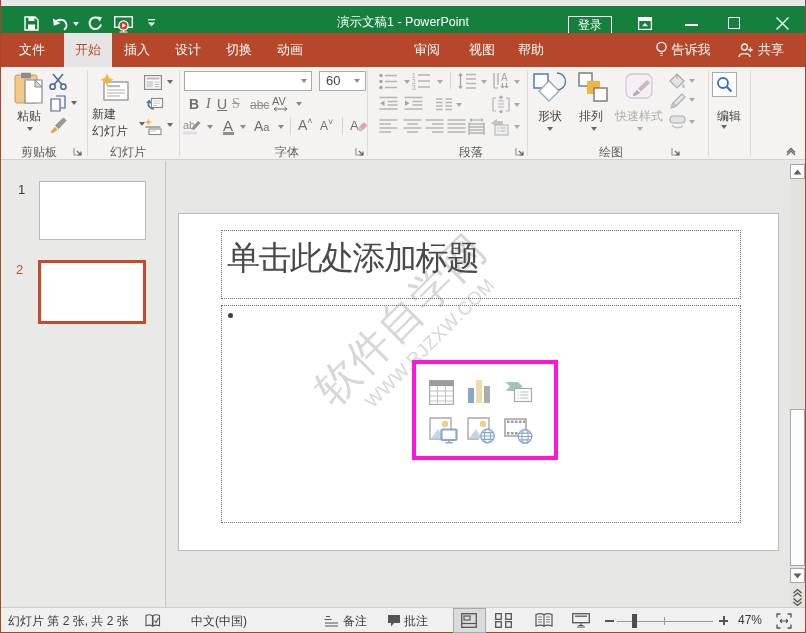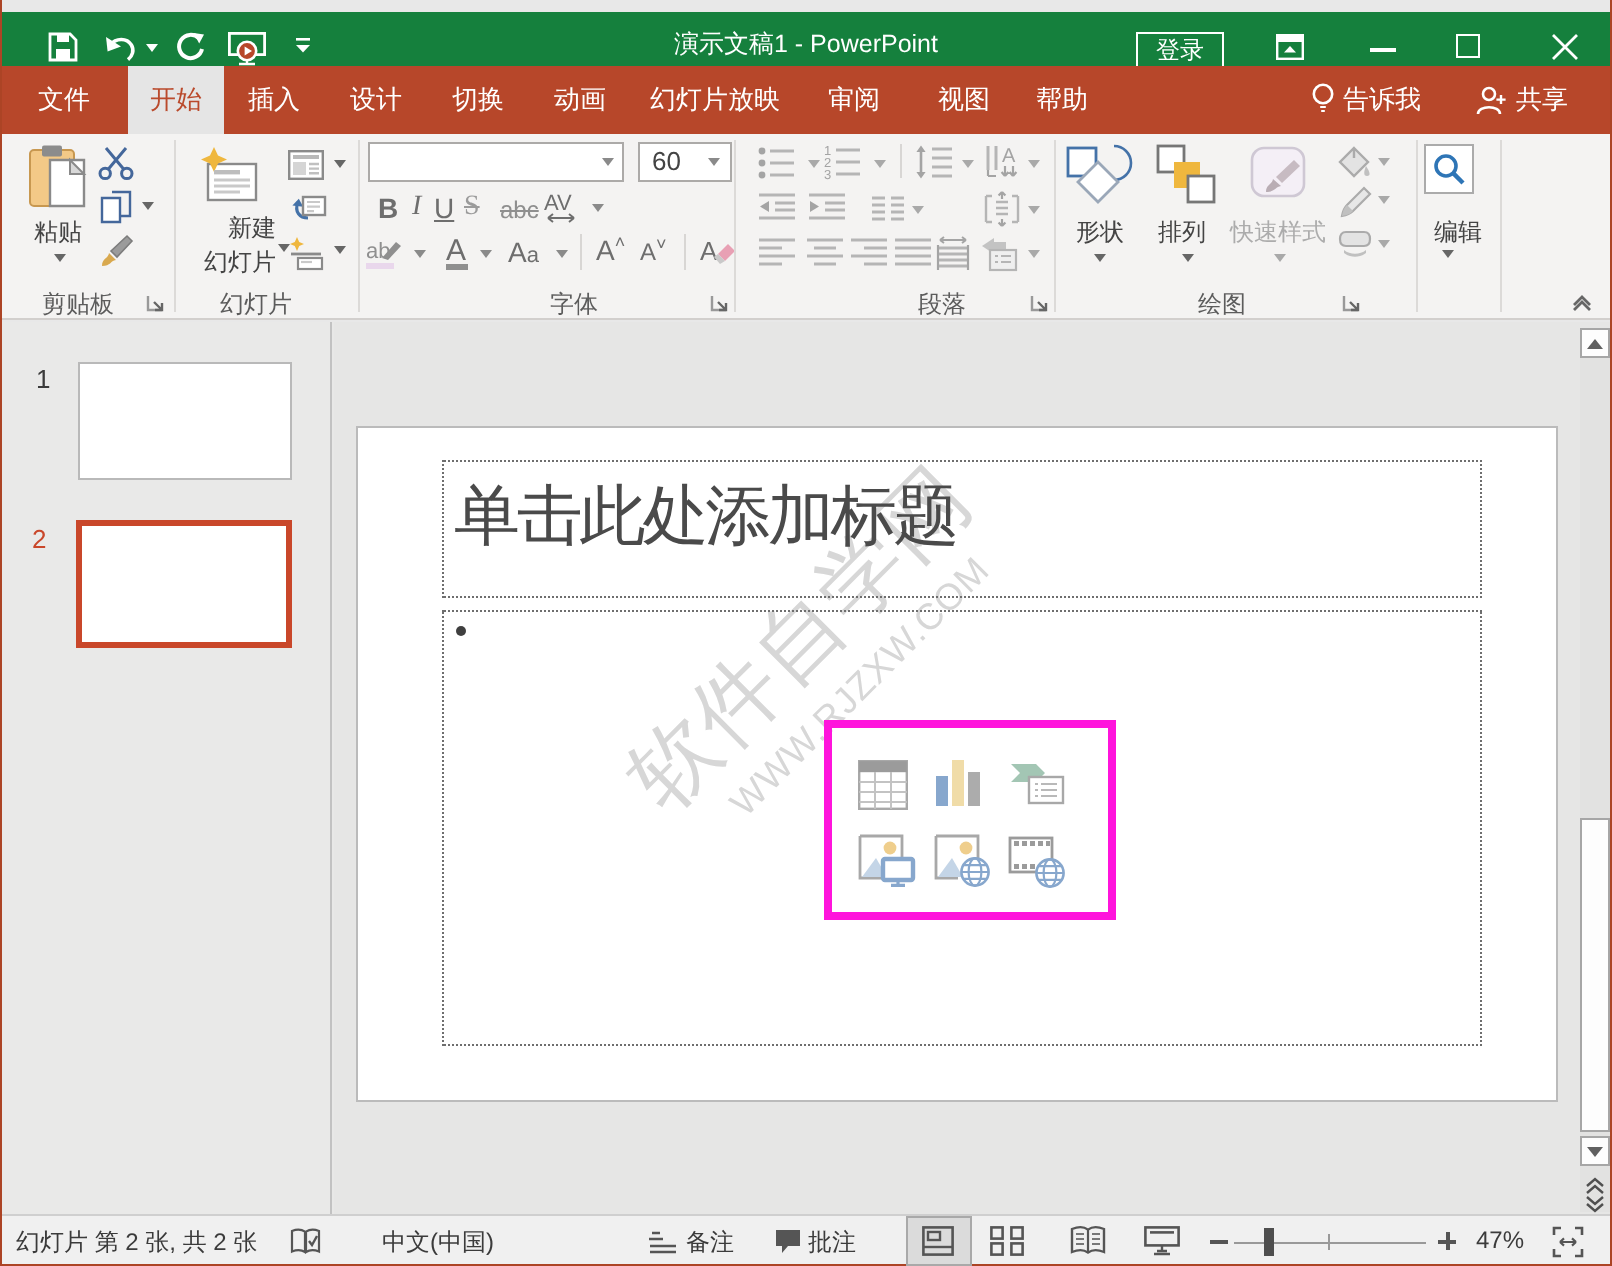--- a/index.html
+++ b/index.html
@@ -12,21 +12,21 @@
   #titlebar { position:absolute; left:0; top:6px; width:804px; height:33px; background:#15803d; }
   #tabrow   { position:absolute; left:0; top:33px; width:804px; height:34px; background:#B7472A; }
   .tab { position:absolute; top:0; height:34px; line-height:34px; color:#fff; font-size:13px; text-align:center; }
   #tab-active { position:absolute; left:63px; top:0; width:48px; height:34px; background:#e5e5e5;
                 color:#BA4A2C; font-size:13px; line-height:34px; text-align:center; }
   
   #ribbon { position:absolute; left:0; top:67px; width:804px; height:93px; background:#F4F3F2; border-bottom:1px solid #D2CFCD; }
   .gsep { position:absolute; top:3px; width:1px; height:86px; background:#DCDAD8; }
   .glabel { position:absolute; top:77px; font-size:12px; color:#5C5C5C; white-space:nowrap; }
   .launch { position:absolute; top:80px; width:10px; height:10px; }
-  .bigtxt { position:absolute; font-size:12px; color:#444; white-space:nowrap; text-align:right;font-family:Liberation Serif, serif; }
+  .bigtxt { position:absolute; font-size:12px; color:#444; white-space:nowrap; text-align:left;font-family:Liberation Serif, serif; }
   .caret { position:absolute; width:0; height:0; border-left:3px solid transparent; border-right:3px solid transparent; border-top:4px solid #666; }
   .caret.gray { border-top-color:#A9A9A9; }
   .combo { position:absolute; background:#fff; border:1px solid #ACAAA8; }
   svg { position:absolute; overflow:visible; }
   
   #main { position:absolute; left:0; top:161px; width:804px; height:446px; background:#E8E8E7; }
   #thumbpanel { position:absolute; left:0; top:0; width:165px; height:446px; background:#E9E9E8; border-right:1px solid #C2C2C2; }
   #canvas { position:absolute; left:166px; top:0; width:638px; height:446px; background:#E6E6E5; }
   #slide { position:absolute; left:11px; top:52px; width:601px; height:338px; background:#fff; border:1px solid #BBB; }
   .ph { position:absolute; border:1px dotted #6e6e6e; }
@@ -86,21 +86,20 @@
       <path d="M1.5 1.5 L13.5 13.5 M13.5 1.5 L1.5 13.5" stroke="#fff" stroke-width="1.4"></path>
     </svg>
   </div>
   <div id="tabrow">
     <div id="tab-active">开始</div>
     <div class="tab" style="left:5px;width:52px">文件</div>
     <div class="tab" style="left:110px;width:52px">插入</div>
     <div class="tab" style="left:161px;width:52px">设计</div>
     <div class="tab" style="left:212px;width:52px">切换</div>
     <div class="tab" style="left:263px;width:52px">动画</div>
-    <div class="tab" style="left:314px;width:85px">幻灯片放映</div>
     <div class="tab" style="left:400px;width:52px">审阅</div>
     <div class="tab" style="left:455px;width:52px">视图</div>
     <div class="tab" style="left:504px;width:52px">帮助</div>
     <svg style="left:653px;top:8px" width="15" height="19" viewBox="0 0 15 19">
       <circle cx="7.5" cy="6" r="4.6" fill="none" stroke="#fff" stroke-width="1.3"></circle>
       <path d="M5.7 10.5 L9.3 10.5 M6.1 12.5 L8.9 12.5 M6.6 14.5 L8.4 14.5" stroke="#fff" stroke-width="1.1"></path>
     </svg>
     <div class="tab" style="left:664px;width:52px">告诉我</div>
     <svg style="left:737px;top:10px" width="16" height="15" viewBox="0 0 16 15">
       <circle cx="6.5" cy="4" r="3" fill="none" stroke="#fff" stroke-width="1.3"></circle>

